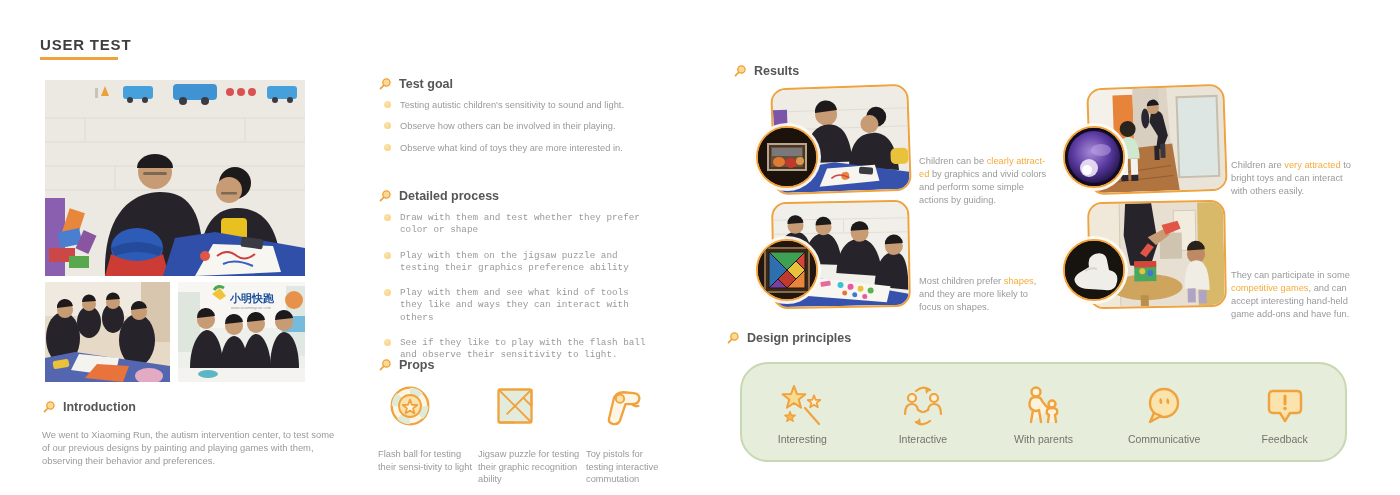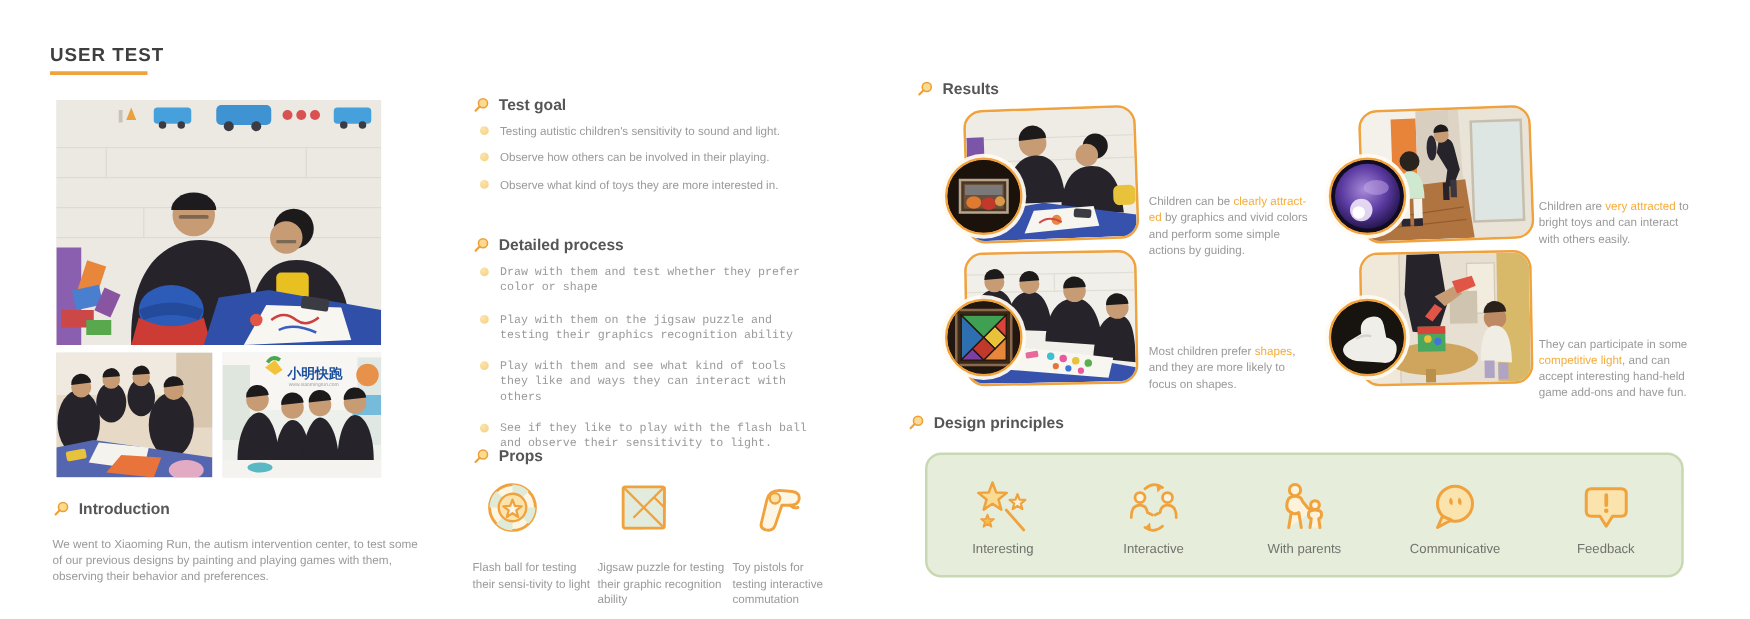--- a/index.html
+++ b/index.html
@@ -57,21 +57,21 @@
 
   .rtext{position:absolute;font-size:9.3px;line-height:1.38;color:#9a9a9a;}
   .rt-1{left:919px;top:146px;width:133px;}
   .rt-2{left:1231px;top:150px;width:126px;}
   .rt-3{left:919px;top:266px;width:126px;}
   .rt-4{left:1231px;top:260px;width:130px;}
   .hl{color:var(--highlight,#F5AC3C);}
 
   .gbox{position:absolute;left:740px;top:362px;width:607px;height:100px;
         background:var(--green-box-bg,#E6EDDB);border:2px solid var(--green-box-border,#C7D8B2);
-        border-radius:13px;display:flex;align-items:center;box-sizing:border-box;}
+        border-radius:28px;display:flex;align-items:center;box-sizing:border-box;}
   .gitem{flex:1;display:flex;flex-direction:column;align-items:center;gap:5px;padding-top:4px;}
   .gitem svg{width:48px;height:44px;}
   .glabel{font-size:10.5px;color:#73736d;}
 </style>
 </head>
 <body>
 
 <svg width="0" height="0" style="position:absolute">
   <defs>
     <path id="star" d="M0,-12 L2.94,-4.05 L11.4,-3.7 L4.76,1.55 L7.05,9.7 L0,5 L-7.05,9.7 L-4.76,1.55 L-11.4,-3.7 L-2.94,-4.05 Z"></path>
@@ -252,21 +252,21 @@
     </svg>
     <span class="txt">Detailed process</span>
   </div>
   <div class="blist blist-proc">
     <div class="bitem">
         <span class="dot"></span>
         <span>Draw with them and test whether they prefer color or shape</span>
       </div>
     <div class="bitem">
         <span class="dot"></span>
-        <span>Play with them on the jigsaw puzzle and testing their graphics recognition ability</span>
+        <span>Play with them on the jigsaw puzzle and testing their graphics preference ability</span>
       </div>
     <div class="bitem">
         <span class="dot"></span>
         <span>Play with them and see what kind of tools they like and ways they can interact with others</span>
       </div>
     <div class="bitem">
         <span class="dot"></span>
         <span>See if they like to play with the flash ball and observe their sensitivity to light.</span>
       </div>
   </div>
@@ -490,21 +490,21 @@
         <circle cx="60" cy="70" r="3" fill="#3e78d4"></circle>
     </svg>
   </div>
   <div class="rcircle rc-4">
     <svg viewBox="0 0 58 58">
       <rect width="58" height="58" fill="#17130e"></rect>
       <path d="M12,44 q-6,-6 2,-12 l10,-6 q-2,-10 6,-13 q10,-3 12,6 l2,10 q10,2 8,12 q-2,10 -12,8 l-16,-1 q-8,0 -12,-4 z" fill="#f0eee8"></path>
       <path d="M20,30 q6,-4 12,-2" stroke="#d8d4cc" stroke-width="2" fill="none"></path>
     </svg>
   </div>
-  <p class="rtext rt-4"><span>They can participate in some </span><span class="hl">competitive light</span><span>, and can accept interesting hand-held game add-ons and have fun.</span></p>
+  <p class="rtext rt-4"><span>They can participate in some </span><span class="hl">competitive games</span><span>, and can accept interesting hand-held game add-ons and have fun.</span></p>
 
   <div class="sec-head" style="left:726px;top:331px;">
     <svg class="mag" viewBox="0 0 20 20">
       <circle cx="12" cy="8" r="5.2" fill="#fbda92" stroke="#EE9F35" stroke-width="1.8"></circle>
       <line x1="3.5" y1="16.5" x2="8.2" y2="11.8" stroke="#EE9F35" stroke-width="2.4" stroke-linecap="round"></line>
     </svg>
     <span class="txt">Design principles</span>
   </div>
 
   <div class="gbox">

